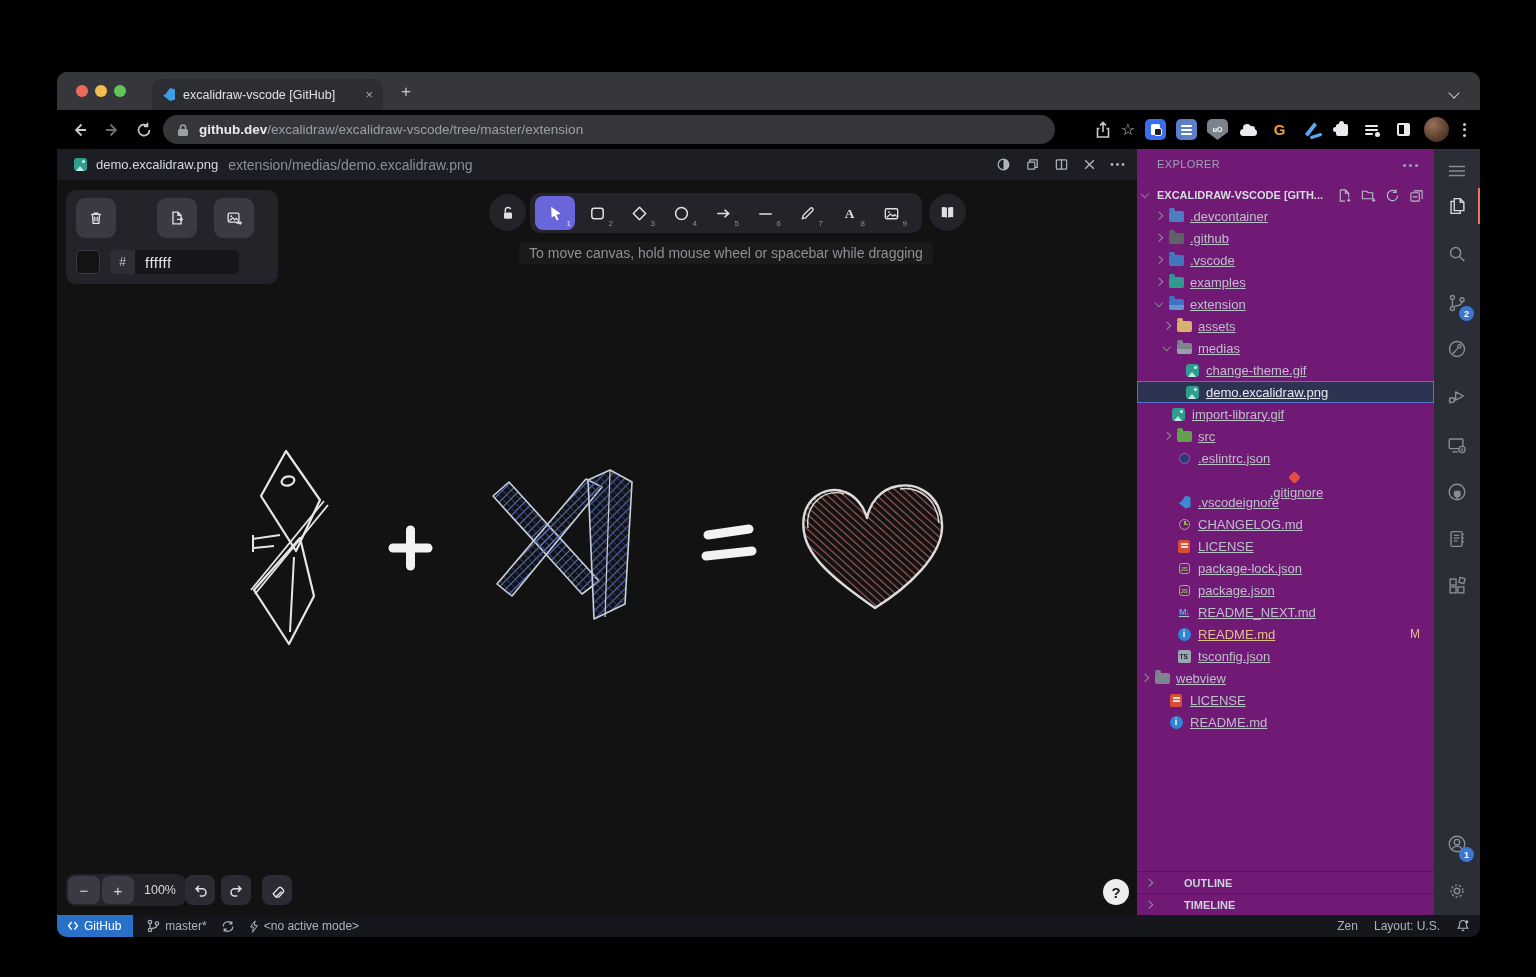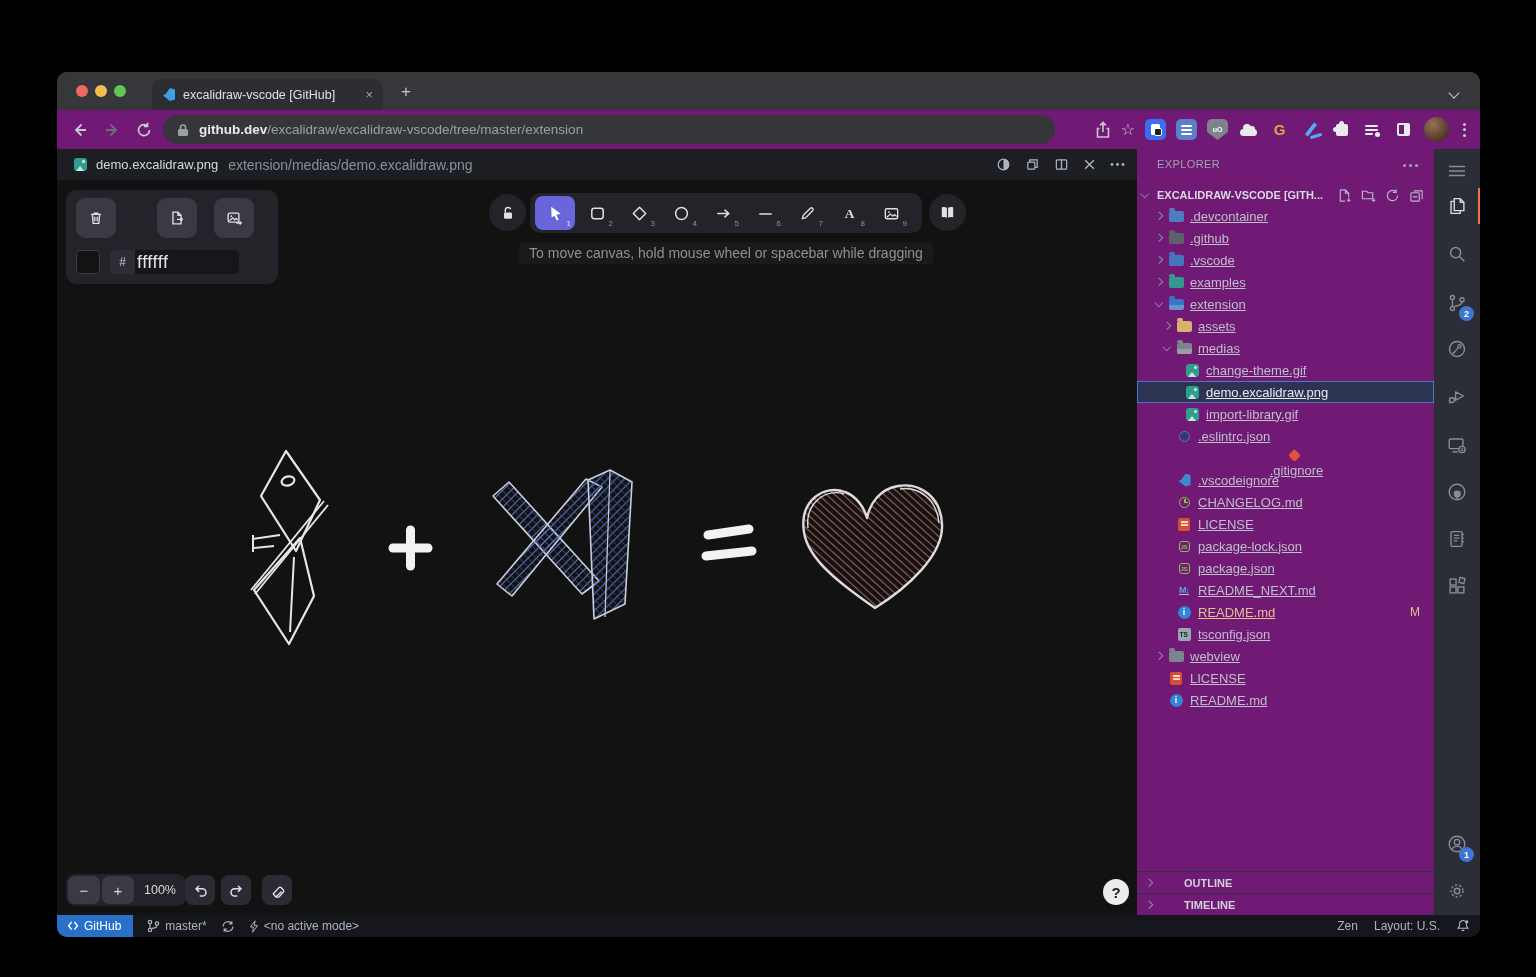--- a/index.html
+++ b/index.html
@@ -14,21 +14,21 @@
   .light{position:absolute;top:13px;width:12px;height:12px;border-radius:50%;}
   .btab{position:absolute;left:95px;top:7px;width:231px;height:31px;background:#2d2e32;
     border-radius:10px 10px 0 0;display:flex;align-items:center;padding:0 10px;color:#dfe1e5;font-size:12.5px;}
   .btab .ttl{flex:1;margin-left:8px;white-space:nowrap;overflow:hidden;}
   .vsmark{display:inline-block;width:13px;height:13px;background:#3d9fe8;
     clip-path:polygon(100% 12%,100% 88%,62% 100%,8% 58%,28% 46%,62% 0);}
   .xg{color:#9ea3ab;font-size:13px;line-height:1;}
   .newtab{position:absolute;left:344px;top:11px;color:#c6c9ce;font-size:17px;line-height:1;}
   .tschev{position:absolute;right:22px;top:17px;width:8px;height:8px;border-right:1.8px solid #c6c9ce;
     border-bottom:1.8px solid #c6c9ce;transform:rotate(45deg);}
-  .urlbar{position:absolute;left:0;top:38px;width:100%;height:39px;background:#701a75;
+  .urlbar{position:absolute;left:0;top:38px;width:100%;height:39px;background:#000000;
     display:flex;align-items:center;}
   .navic{margin-left:14px;flex:none;}
   .pill{position:absolute;left:106px;top:5px;width:892px;height:29px;background:#35363a;border-radius:15px;
     display:flex;align-items:center;padding:0 14px;font-size:13.5px;}
   .pill .host{color:#e8eaed;font-weight:bold;}
   .pill .path{color:#9aa0a6;}
   .ricons{position:absolute;right:10px;top:0;height:39px;display:flex;align-items:center;gap:10px;}
   .tile{width:21px;height:21px;border-radius:5px;position:relative;flex:none;display:flex;align-items:center;justify-content:center;}
   .t-blue{background:#3a6df0;}
   .t-blue i{display:block;width:9px;height:11px;background:#fff;border-radius:1.5px;position:relative;}
@@ -63,21 +63,21 @@
   .crumb{color:#8b8f98;font-size:14px;margin-left:10px;}
   .etabicons{position:absolute;right:12px;top:0;height:31px;display:flex;align-items:center;gap:14px;}
   .canvas{position:absolute;left:0;top:31px;width:1080px;height:735px;background:#121212;}
   
   .island{position:absolute;background:#232329;border-radius:10px;}
   .exbtn{position:absolute;width:40px;height:40px;border-radius:9px;background:#3a3944;display:flex;align-items:center;justify-content:center;}
   .swatch{position:absolute;width:24px;height:24px;border-radius:5px;background:#141414;box-shadow:inset 0 0 0 1px #3c3c44;}
   .hashbox{position:absolute;width:25px;height:24px;border-radius:5px 0 0 5px;background:#2e2d36;color:#c9c9cf;
     display:flex;align-items:center;justify-content:center;font-size:12px;}
   .colorval{position:absolute;width:104px;height:24px;border-radius:0 5px 5px 0;background:#17171b;color:#e3e3e8;
-    display:flex;align-items:center;padding-left:2px;font-size:18px;letter-spacing:.5px;}
+    display:flex;align-items:center;padding-left:10px;font-size:15px;letter-spacing:.5px;}
   .circbtn{position:absolute;width:37px;height:37px;border-radius:50%;background:#232329;display:flex;align-items:center;justify-content:center;}
   .toolbar{position:absolute;left:473px;top:13px;width:392px;height:40px;background:#232329;border-radius:10px;
     display:flex;align-items:center;padding:0 5px;gap:2px;}
   .tool{position:relative;width:40px;height:34px;border-radius:8px;display:flex;align-items:center;justify-content:center;}
   .tool.active{background:#6965db;}
   .tool .key{position:absolute;right:4px;bottom:2px;font-size:8px;color:#8f8f98;}
   .tool.active .key{color:#e6e5ff;}
   .hint{position:absolute;left:669px;top:62px;transform:translateX(-50%);white-space:nowrap;color:#8f9095;font-size:14px;
     background:rgba(255,255,255,.035);padding:3px 10px;border-radius:4px;}
   .zoombar{position:absolute;left:9px;top:694px;width:120px;height:32px;background:#232329;border-radius:9px;display:flex;align-items:center;}
@@ -556,26 +556,35 @@
             </span>
             <span>change-theme.gif</span>
           </div>
           <div class="row sel" style="padding-left: 30px;">
             <span class="chevslot"></span>
             <span class="fi f-image">
               <i></i>
             </span>
             <span>demo.excalidraw.png</span>
           </div>
-          <div class="row" style="padding-left: 30px;">
+          <div class="row" style="padding-left: 16px;">
             <span class="chevslot"></span>
             <span class="fi f-image">
               <i></i>
             </span>
             <span>import-library.gif</span>
+          </div>
+          <div class="row" style="padding-left: 22px;">
+            <span class="chevslot">
+              <span class="cr"></span>
+            </span>
+            <span class="fi f-folder">
+              <i style="background: rgb(99, 161, 78);"></i>
+            </span>
+            <span>src</span>
           </div>
           <div class="row" style="padding-left: 22px;">
             <span class="chevslot"></span>
             <span class="fi f-eslint">
               <i></i>
             </span>
             <span>.eslintrc.json</span>
           </div>
           <div class="row" style="padding-left: 22px; flex-direction: column;">
             <span class="chevslot"></span>
@@ -634,21 +643,21 @@
             <span>README.md</span>
             <span class="badge">M</span>
           </div>
           <div class="row" style="padding-left: 22px;">
             <span class="chevslot"></span>
             <span class="fi f-ts">
               <i></i>
             </span>
             <span>tsconfig.json</span>
           </div>
-          <div class="row" style="padding-left: 14px; align-items: center;">
+          <div class="row" style="padding-left: 0; align-items: center;">
             <span class="chevslot">
               <span class="cr"></span>
             </span>
             <span class="fi f-folder">
               <i style="background: rgb(125, 132, 142);"></i>
             </span>
             <span>webview</span>
           </div>
           <div class="row" style="padding-left: 14px;">
             <span class="chevslot"></span>

